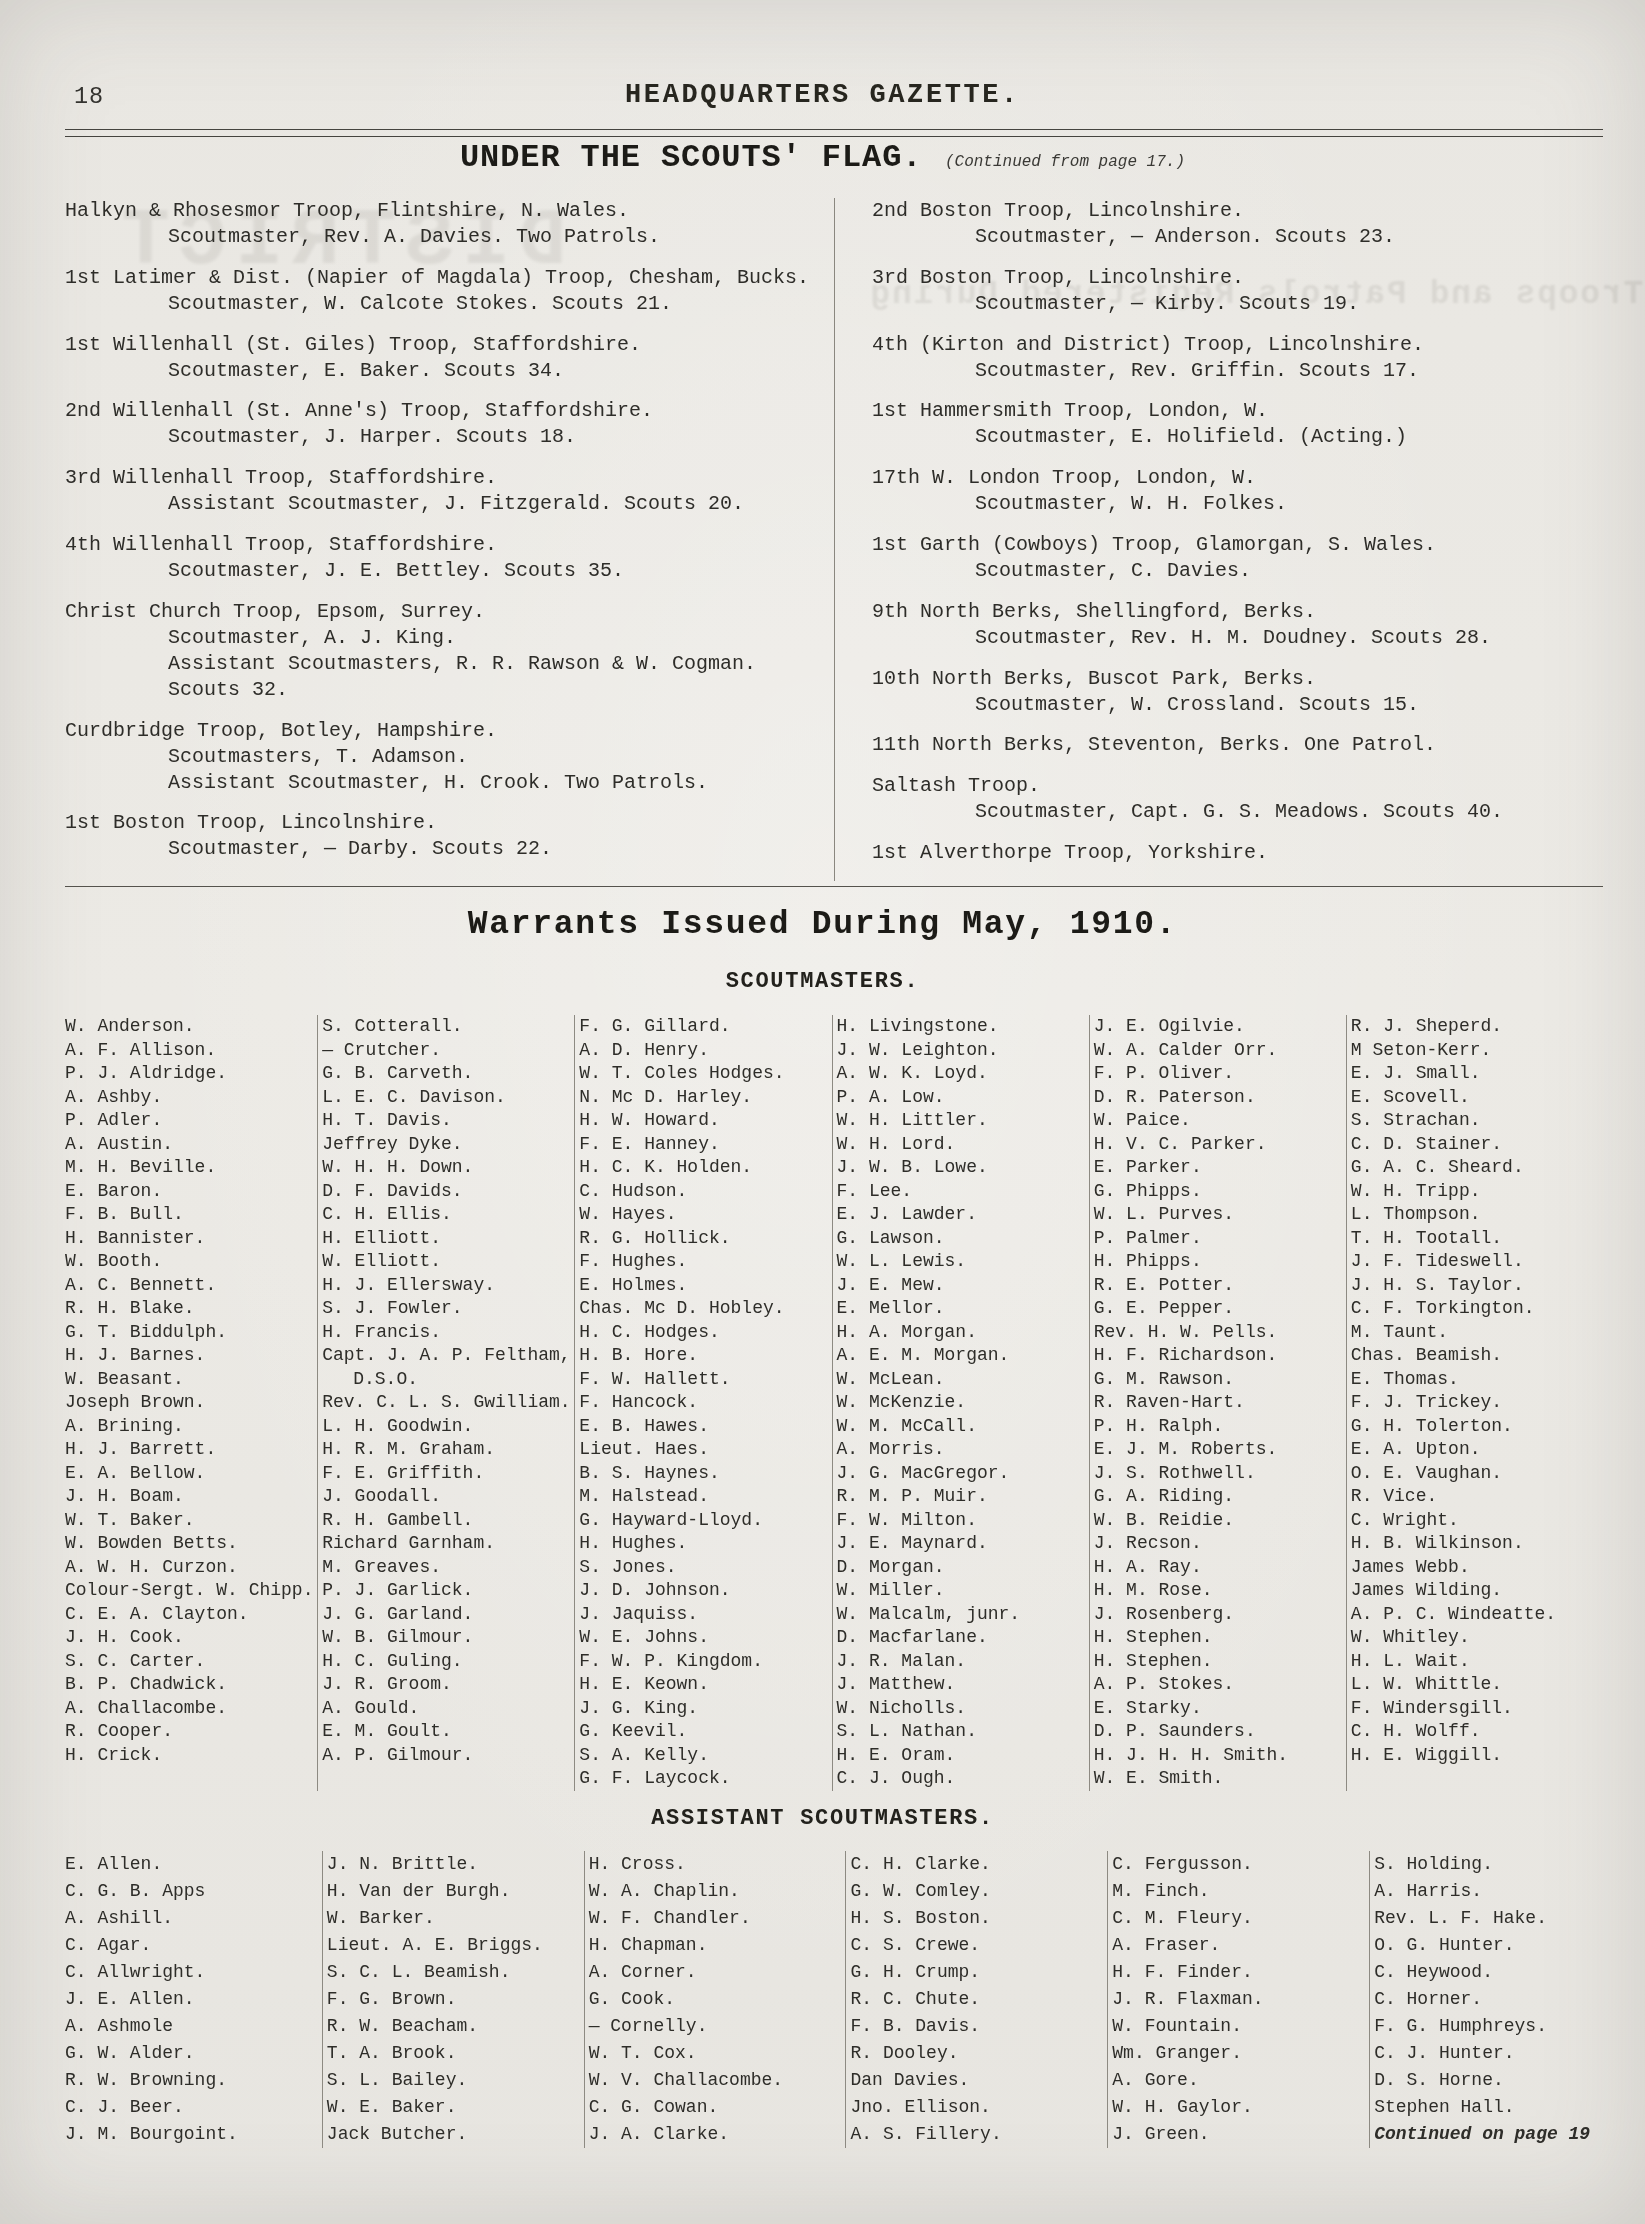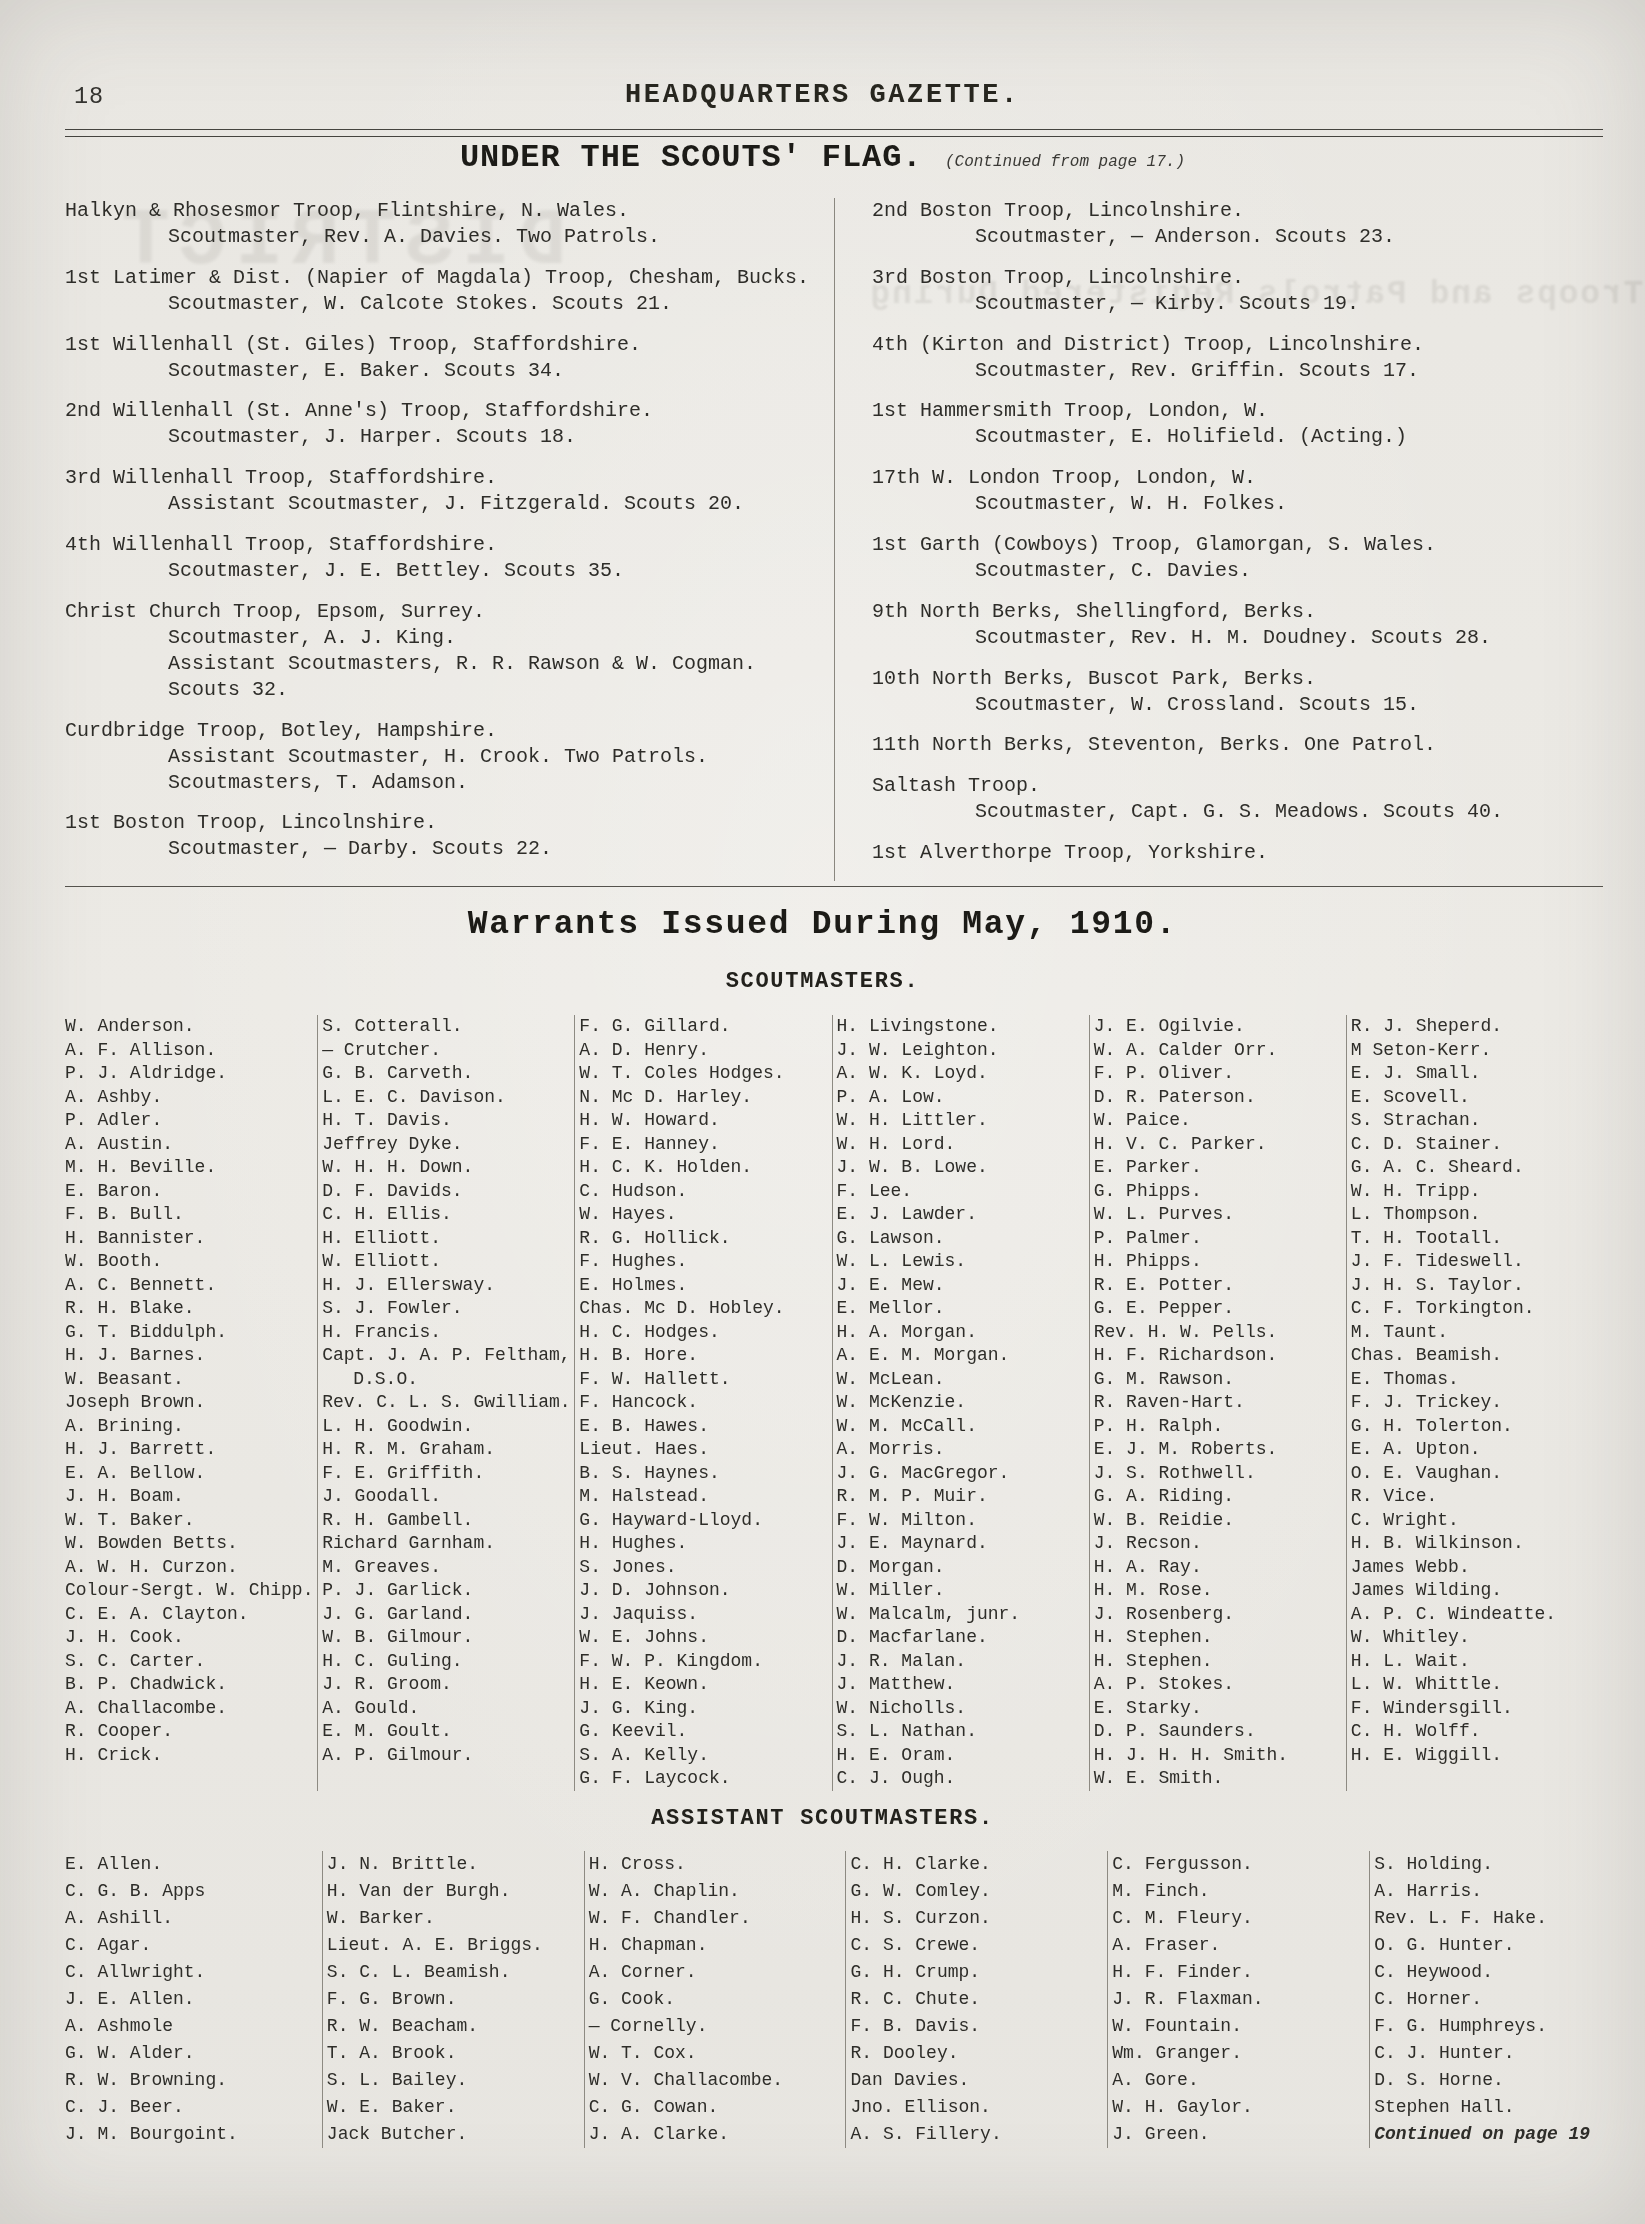--- a/index.html
+++ b/index.html
@@ -121,22 +121,22 @@
     <div class="details">
             <div class="detail">Scoutmaster, A. J. King.</div>
             <div class="detail">Assistant Scoutmasters, R. R. Rawson &amp; W. Cogman.</div>
             <div class="detail">    Scouts 32.</div>
           </div>
   </div>
 
   <div class="entry">
     <div class="troop">Curdbridge Troop, Botley, Hampshire.</div>
     <div class="details">
+            <div class="detail">Scoutmasters, T. Adamson.</div>
             <div class="detail">Assistant Scoutmaster, H. Crook.  Two Patrols.</div>
-            <div class="detail">Scoutmasters, T. Adamson.</div>
           </div>
   </div>
 
   <div class="entry">
     <div class="troop">1st Boston Troop, Lincolnshire.</div>
     <div class="details">
             <div class="detail">Scoutmaster, — Darby.  Scouts 22.</div>
           </div>
   </div>
 </div>
@@ -467,21 +467,21 @@
         <div class="nm">G. Cook.</div>
         <div class="nm">— Cornelly.</div>
         <div class="nm">W. T. Cox.</div>
         <div class="nm">W. V. Challacombe.</div>
         <div class="nm">C. G. Cowan.</div>
         <div class="nm">J. A. Clarke.</div>
       </div>
       <div class="ncol">
         <div class="nm">C. H. Clarke.</div>
         <div class="nm">G. W. Comley.</div>
-        <div class="nm">H. S. Curzon.</div>
+        <div class="nm">H. S. Boston.</div>
         <div class="nm">C. S. Crewe.</div>
         <div class="nm">G. H. Crump.</div>
         <div class="nm">R. C. Chute.</div>
         <div class="nm">F. B. Davis.</div>
         <div class="nm">R. Dooley.</div>
         <div class="nm">Dan Davies.</div>
         <div class="nm">Jno. Ellison.</div>
         <div class="nm">A. S. Fillery.</div>
       </div>
       <div class="ncol">

